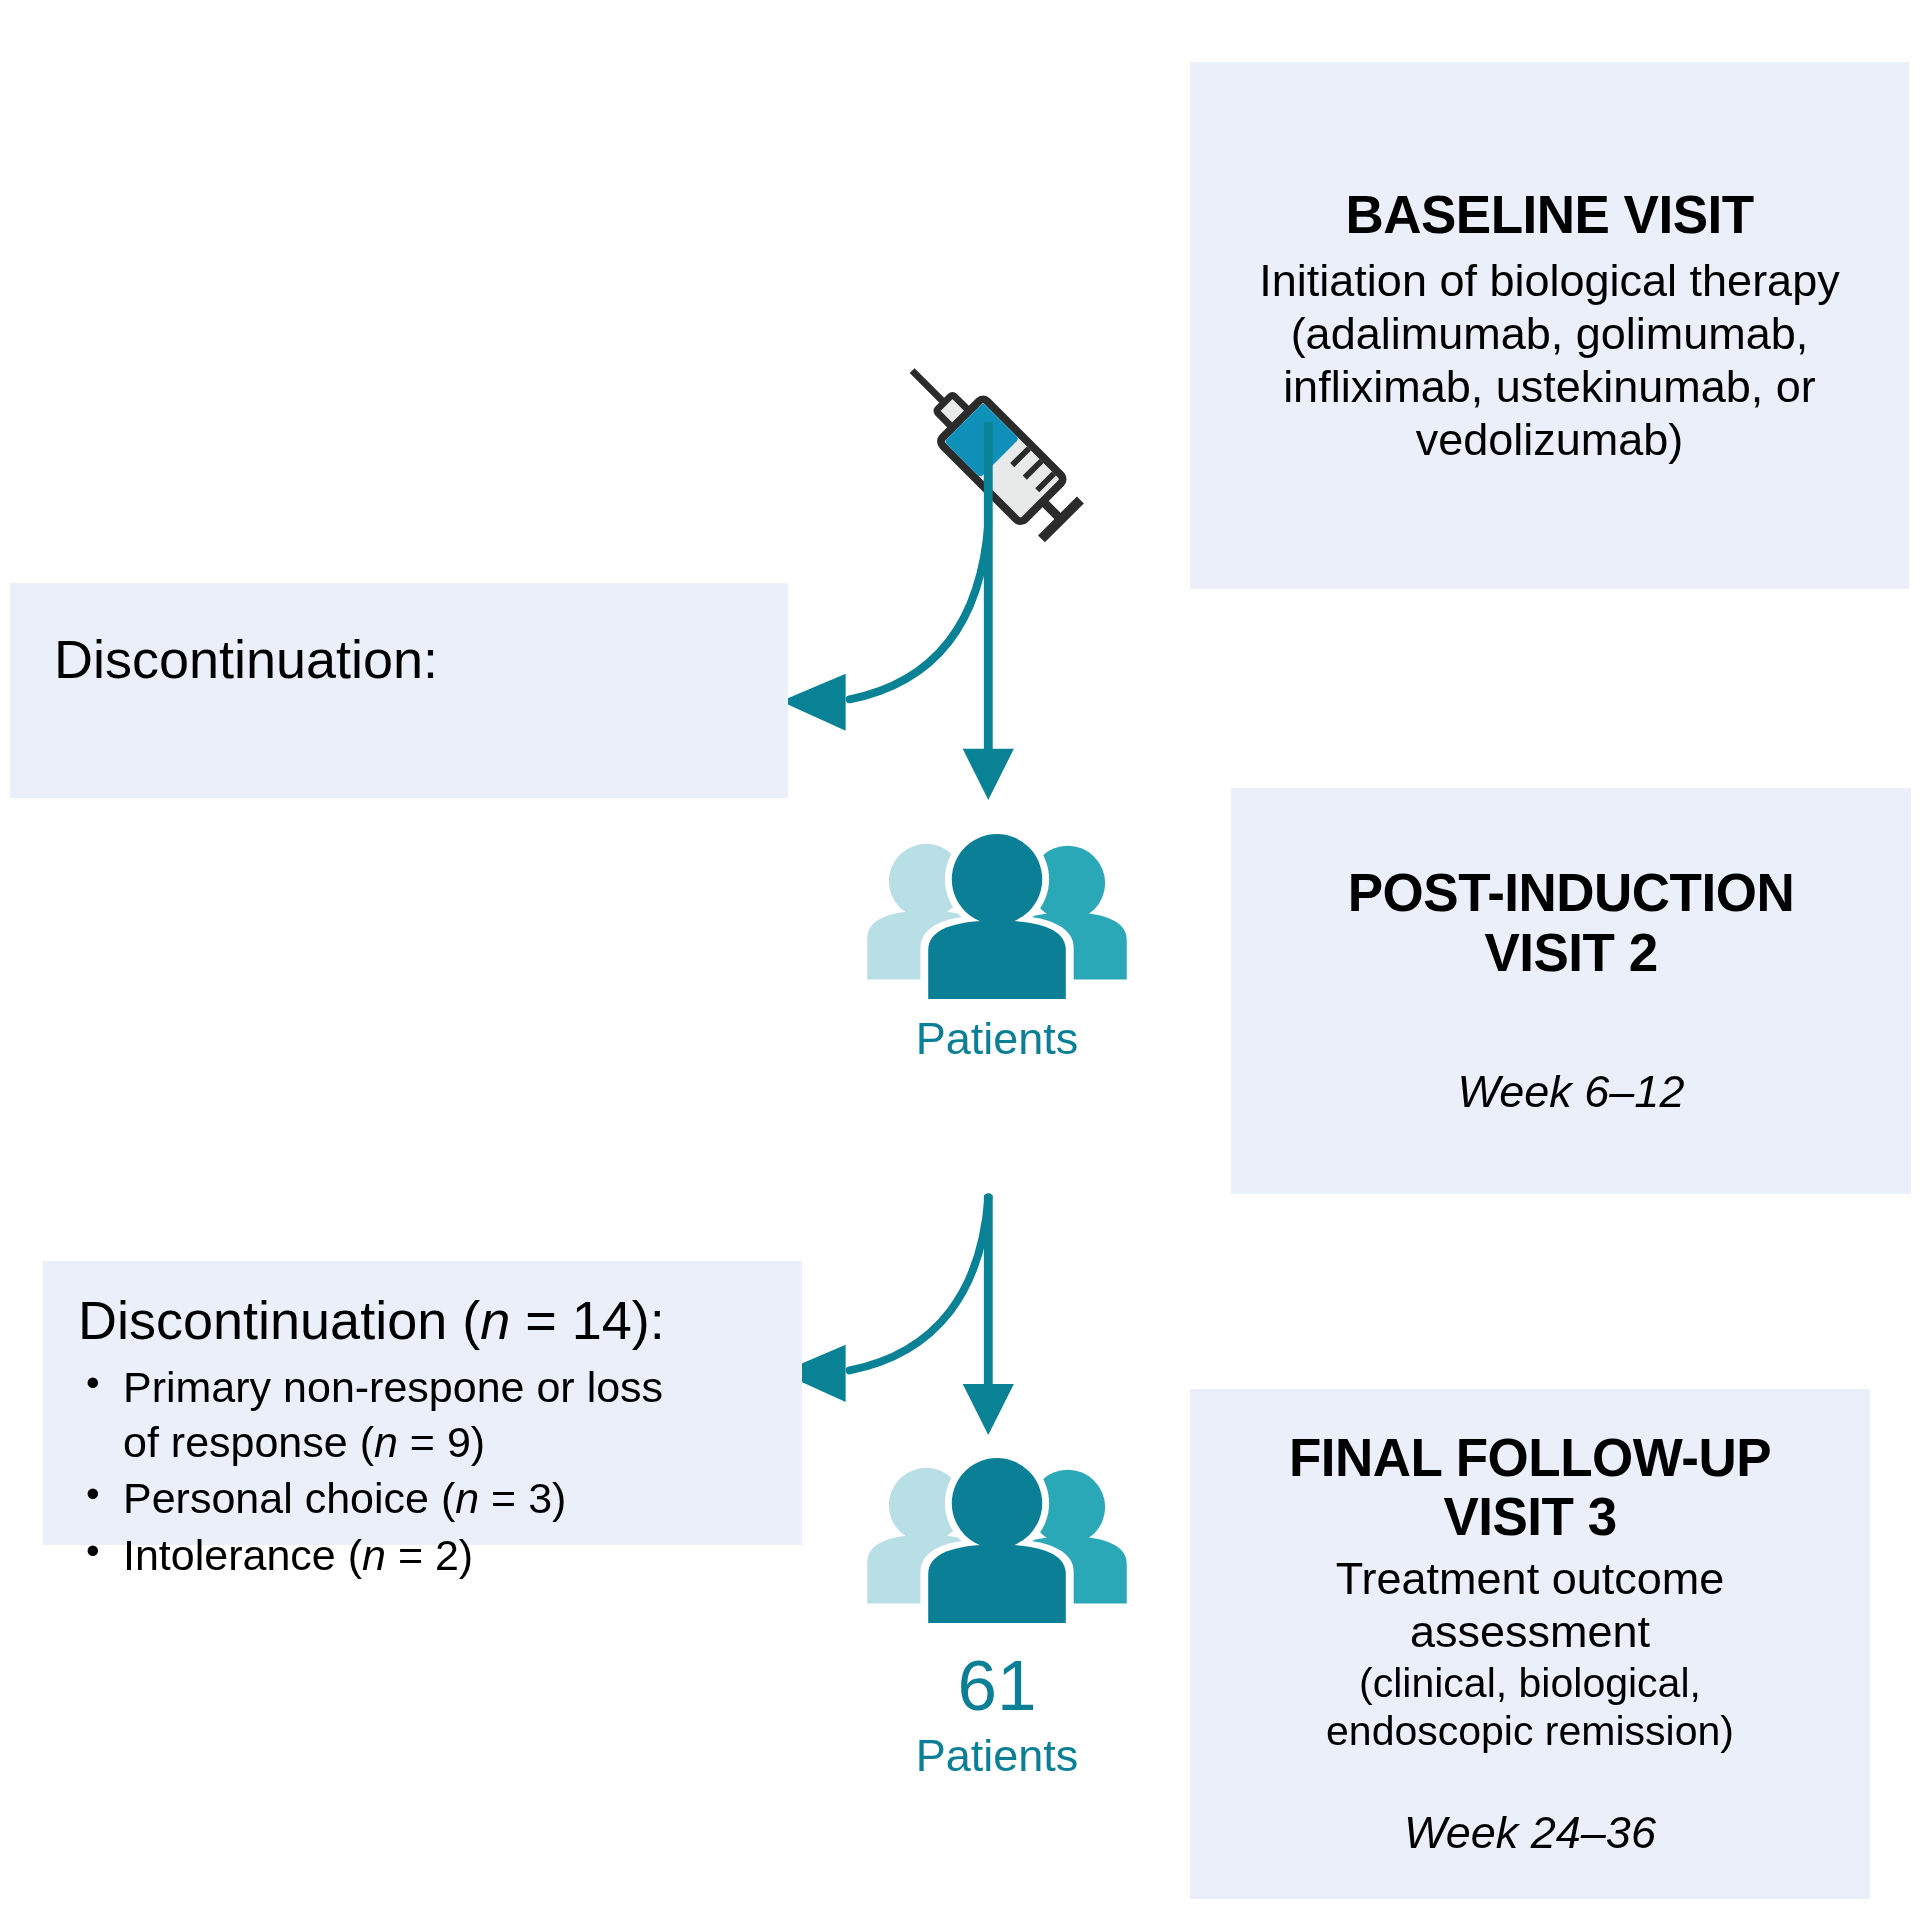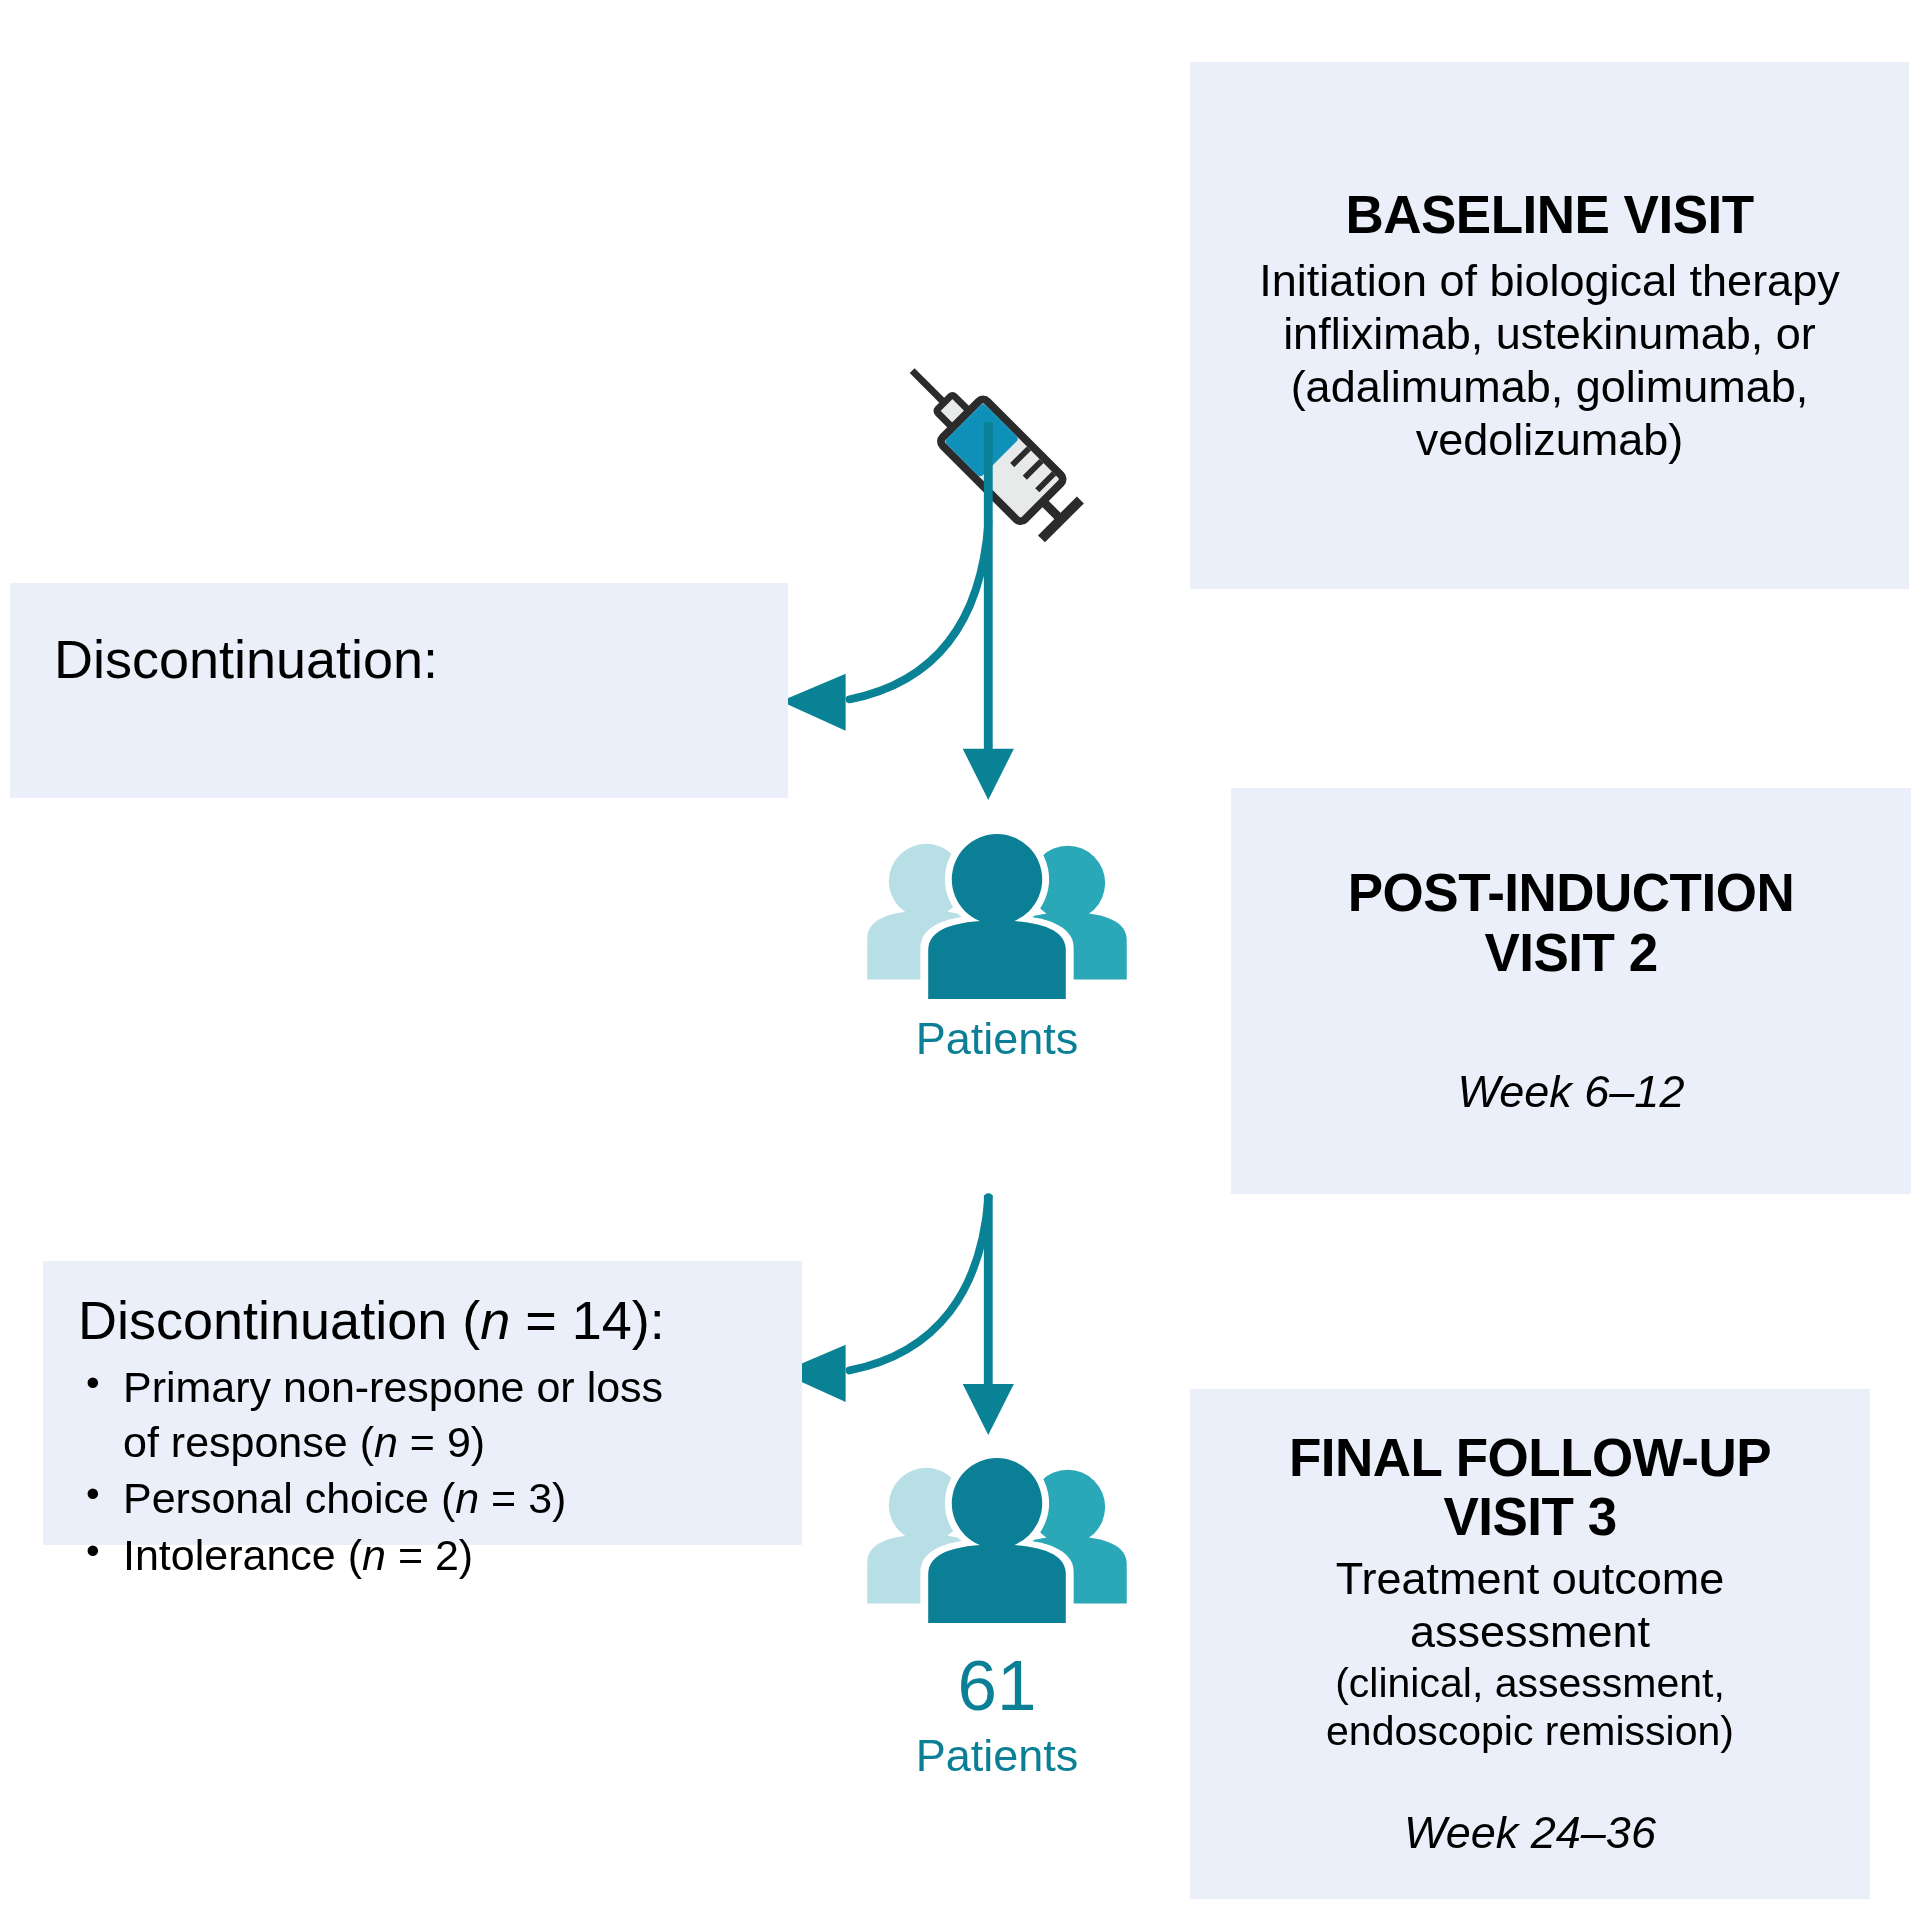--- a/index.html
+++ b/index.html
@@ -155,22 +155,22 @@
 
   <div class="panel disc-panel" style="left:9.9px; top:583px; width:778px; height:215px;">
     <div class="disc-inner" style="left:44px; top:43px; right:19.7px;">
       <div class="disc-head">Discontinuation:</div>
     </div>
   </div>
 
   <div class="panel panel-right" style="left:1190px; top:62px; width:719px; height:527px; padding:0 23.6px;">
     <div class="panel-title">BASELINE VISIT</div>
     <div class="panel-sub" style="margin-top:9.9px;">Initiation of biological therapy</div>
+    <div class="panel-sub">(adalimumab, golimumab,</div>
     <div class="panel-sub">infliximab, ustekinumab, or</div>
-    <div class="panel-sub">(adalimumab, golimumab,</div>
     <div class="panel-sub">vedolizumab)</div>
   </div>
 
   <div class="group" style="left:849px; top:832px; width:296px;">
     <svg width="296" height="172" viewBox="0 0 300 175">
       <circle cx="78" cy="50" r="38" fill="#b8dfe5"></circle>
       <path d="M18 150 L18 108 C18 90 38 80 78 80 C118 80 138 90 138 108 L138 150 Z" fill="#b8dfe5"></path>
       <circle cx="222" cy="52" r="38" fill="#2aa8b8"></circle>
       <path d="M162 150 L162 110 C162 92 182 82 222 82 C262 82 282 92 282 110 L282 150 Z" fill="#2aa8b8"></path>
       <circle cx="150" cy="48" r="53" fill="#ffffff"></circle>
@@ -221,19 +221,19 @@
     </svg>
     <div class="count-mid" style="margin-top:21.7px;">61</div>
     <div class="label-mid">Patients</div>
   </div>
 
   <div class="panel panel-right" style="left:1190px; top:1389px; width:680px; height:510px; padding:0 13.8px;">
     <div class="panel-title">FINAL FOLLOW-UP</div>
     <div class="panel-title">VISIT 3</div>
     <div class="panel-sub" style="margin-top:5.9px;">Treatment outcome</div>
     <div class="panel-sub">assessment</div>
-    <div class="panel-sub2">(clinical, assessment,</div>
+    <div class="panel-sub2">(clinical, biological,</div>
     <div class="panel-sub2">endoscopic remission)</div>
     <div class="panel-week" style="margin-top:51px;">Week 24–36</div>
   </div>
 
 </div>
 
 
 </body></html>

